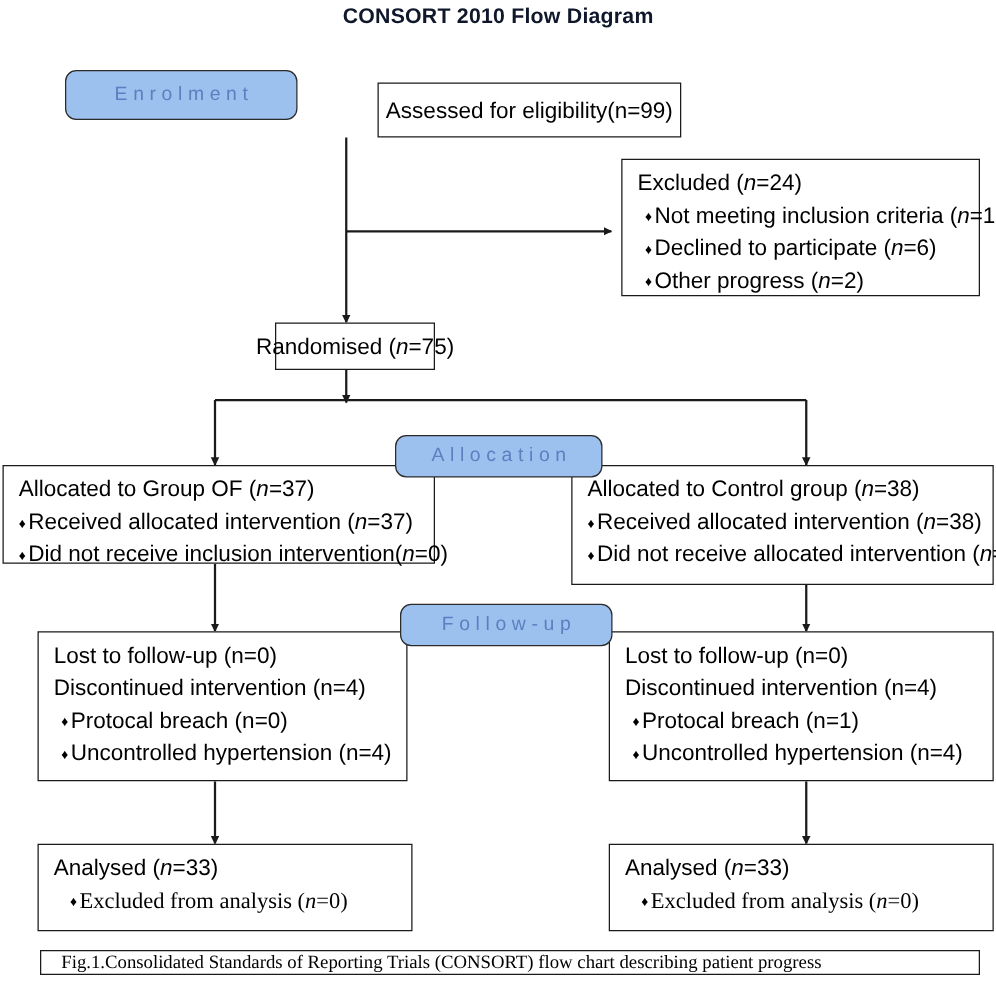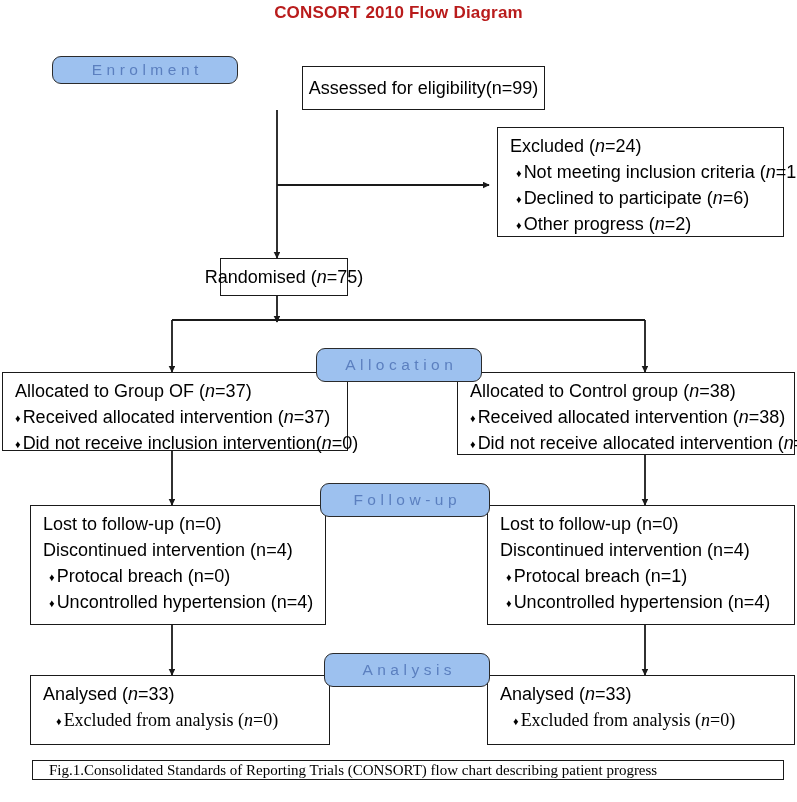--- a/index.html
+++ b/index.html
@@ -30,21 +30,21 @@
   .diagram-title {
     position: absolute;
     left: 0;
     top: 3px;
     width: 797px;
     text-align: center;
     font-family: "Liberation Sans", sans-serif;
     font-size: 17px;
     font-weight: bold;
     letter-spacing: 0.2px;
-    color: #b91c1c;
+    color: #0f172a;
   }
 
   .node {
     position: absolute;
     box-sizing: border-box;
     border: 1.4px solid #1a1a1a;
     background: #ffffff;
     font-family: "Liberation Sans", sans-serif;
     font-size: 18px;
     line-height: 1.0;
@@ -138,35 +138,32 @@
       <line x1="172" y1="451" x2="172" y2="505" marker-end="url(#ah)"></line>
 
       <line x1="645" y1="451" x2="645" y2="505" marker-end="url(#ah)"></line>
 
       <line x1="172" y1="625" x2="172" y2="675" marker-end="url(#ah)"></line>
 
       <line x1="645" y1="625" x2="645" y2="675" marker-end="url(#ah)"></line>
     </g>
   </svg>
 
-  <div class="stage-label" style="left:52px; top:56px; width:186px; height:28px;">
+  <div class="stage-label" style="left:52px; top:56px; width:186px; height:40px;">
     <span>Enrolment</span>
   </div>
 
   <div class="stage-label" style="left:316px; top:348px; width:166px; height:34px;">
     <span>Allocation</span>
   </div>
 
   <div class="stage-label" style="left:320px; top:483px; width:170px; height:34px;">
     <span>Follow-up</span>
   </div>
 
-  <div class="stage-label" style="left:324px; top:653px; width:166px; height:34px;">
-    <span>Analysis</span>
-  </div>
 
   <div class="node center-node" style="left:302px; top:66px; width:243px; height:44px;">
     <div class="pad">
       <div class="line">Assessed for eligibility(n=99)</div>
     </div>
   </div>
 
   <div class="node" style="left:497px; top:127px; width:287px; height:110px;">
     <div class="pad">
       <div class="line"><span>Excluded (</span><span class="it">n</span><span>=24)</span></div>
@@ -183,21 +180,21 @@
   </div>
 
   <div class="node" style="left:2px; top:372px; width:346px; height:79px;">
     <div class="pad">
       <div class="line"><span>Allocated to Group OF (</span><span class="it">n</span><span>=37)</span></div>
       <div class="line bullet"><span>Received allocated intervention (</span><span class="it">n</span><span>=37)</span></div>
       <div class="line bullet"><span>Did not receive inclusion intervention(</span><span class="it">n</span><span>=0)</span></div>
     </div>
   </div>
 
-  <div class="node" style="left:457px; top:372px; width:338px; height:83px;">
+  <div class="node" style="left:457px; top:372px; width:338px; height:96px;">
     <div class="pad">
       <div class="line"><span>Allocated to Control group (</span><span class="it">n</span><span>=38)</span></div>
       <div class="line bullet"><span>Received allocated intervention (</span><span class="it">n</span><span>=38)</span></div>
       <div class="line bullet"><span>Did not receive allocated intervention (</span><span class="it">n</span><span>=0)</span></div>
     </div>
   </div>
 
   <div class="node" style="left:30px; top:505px; width:296px; height:120px;">
     <div class="pad">
       <div class="line">Lost to follow-up (n=0)</div>

